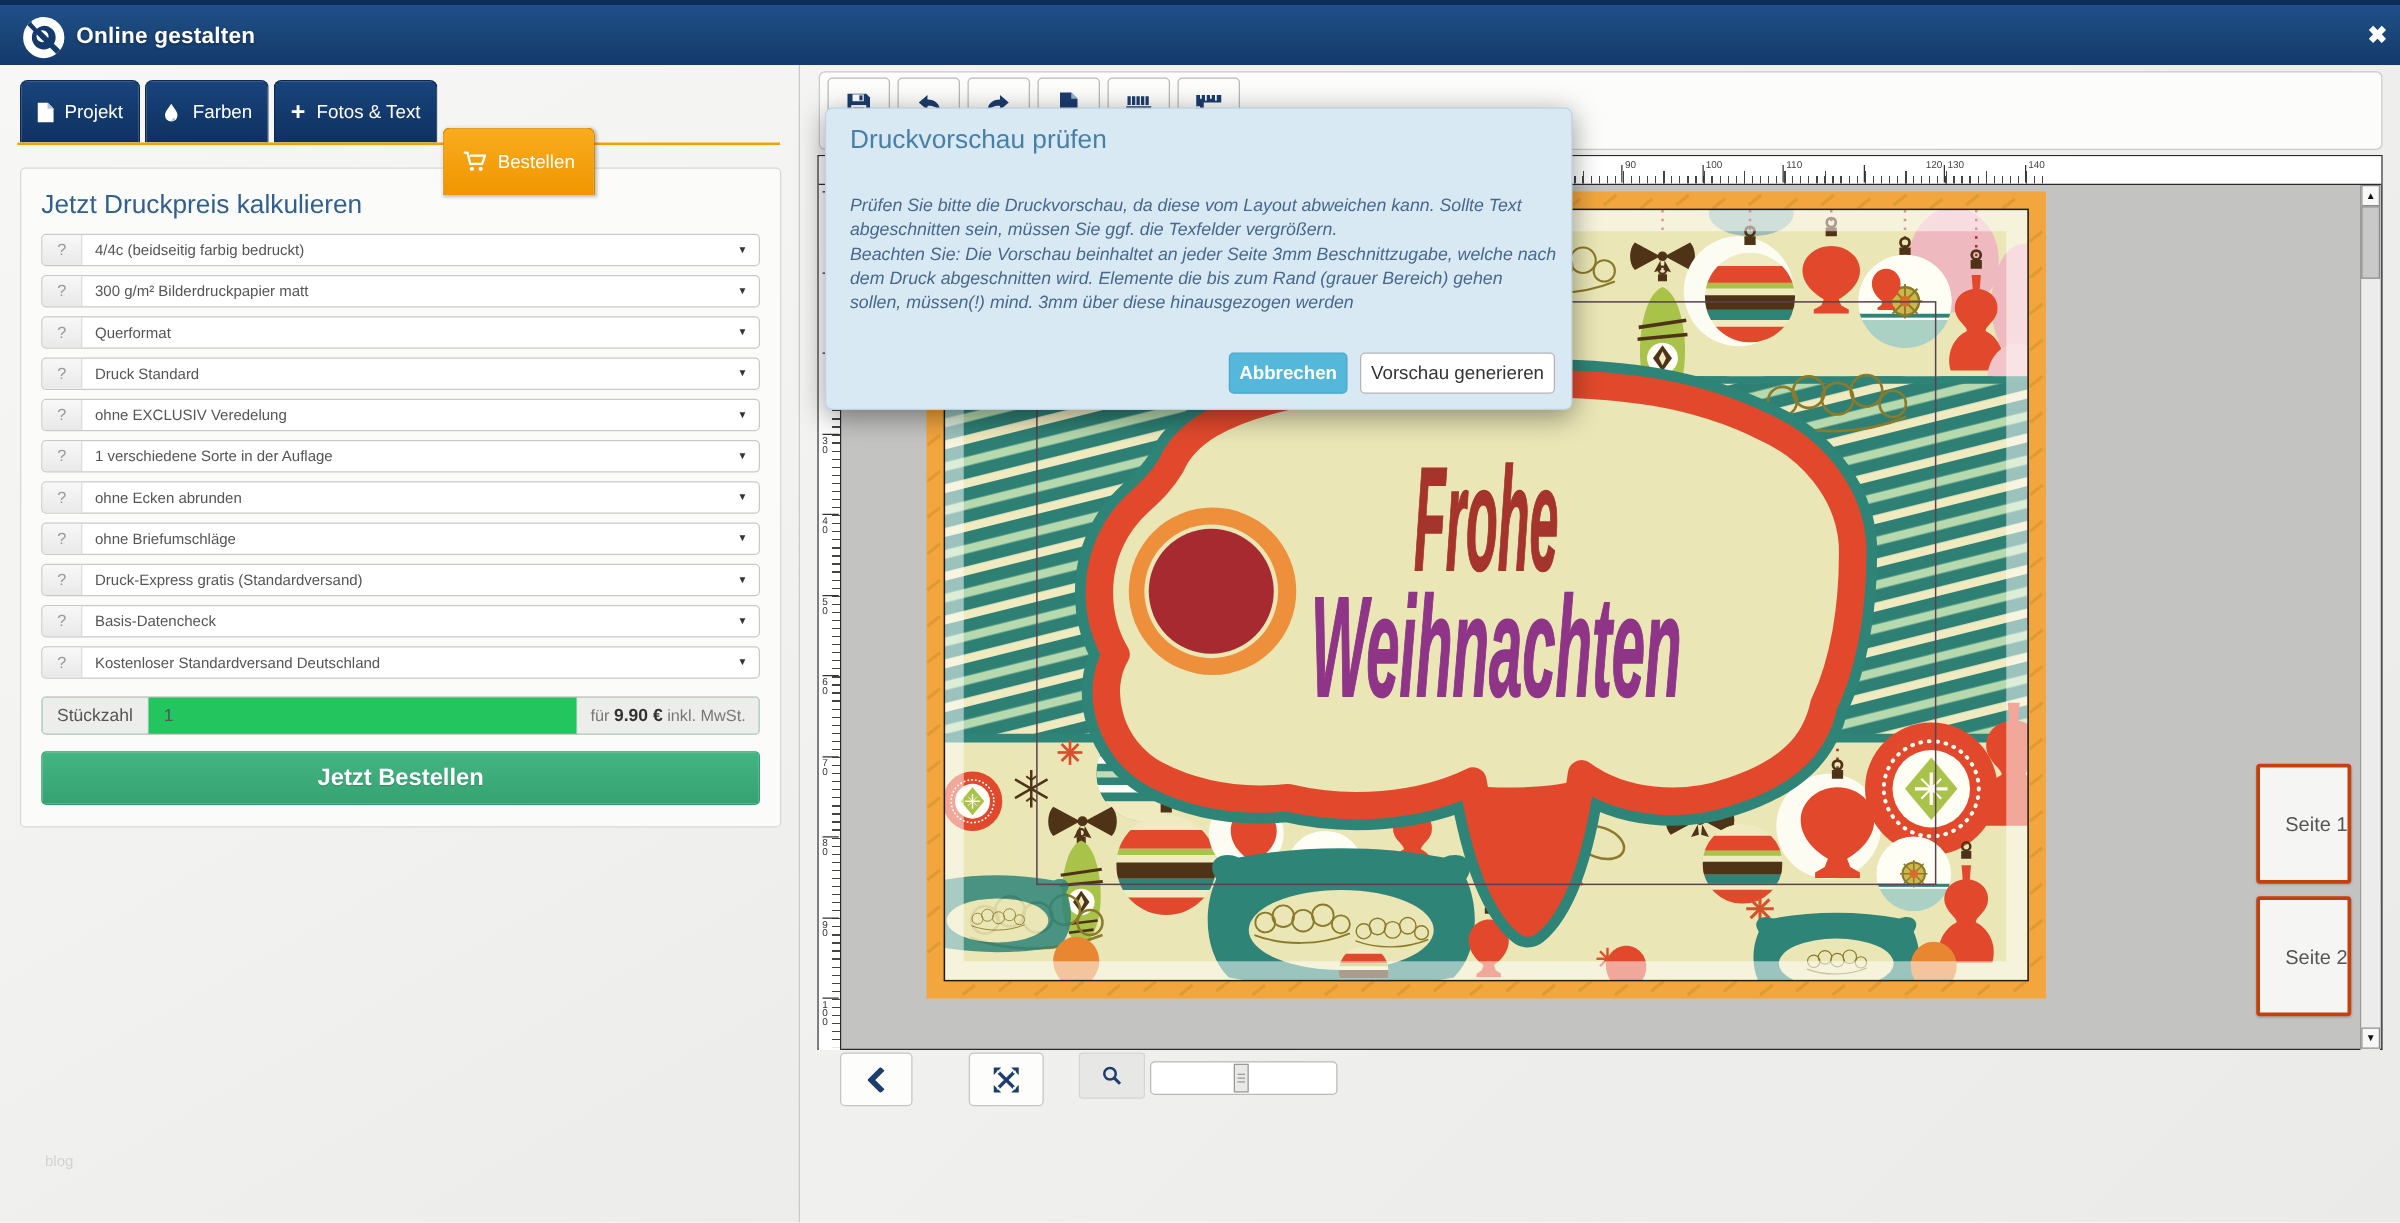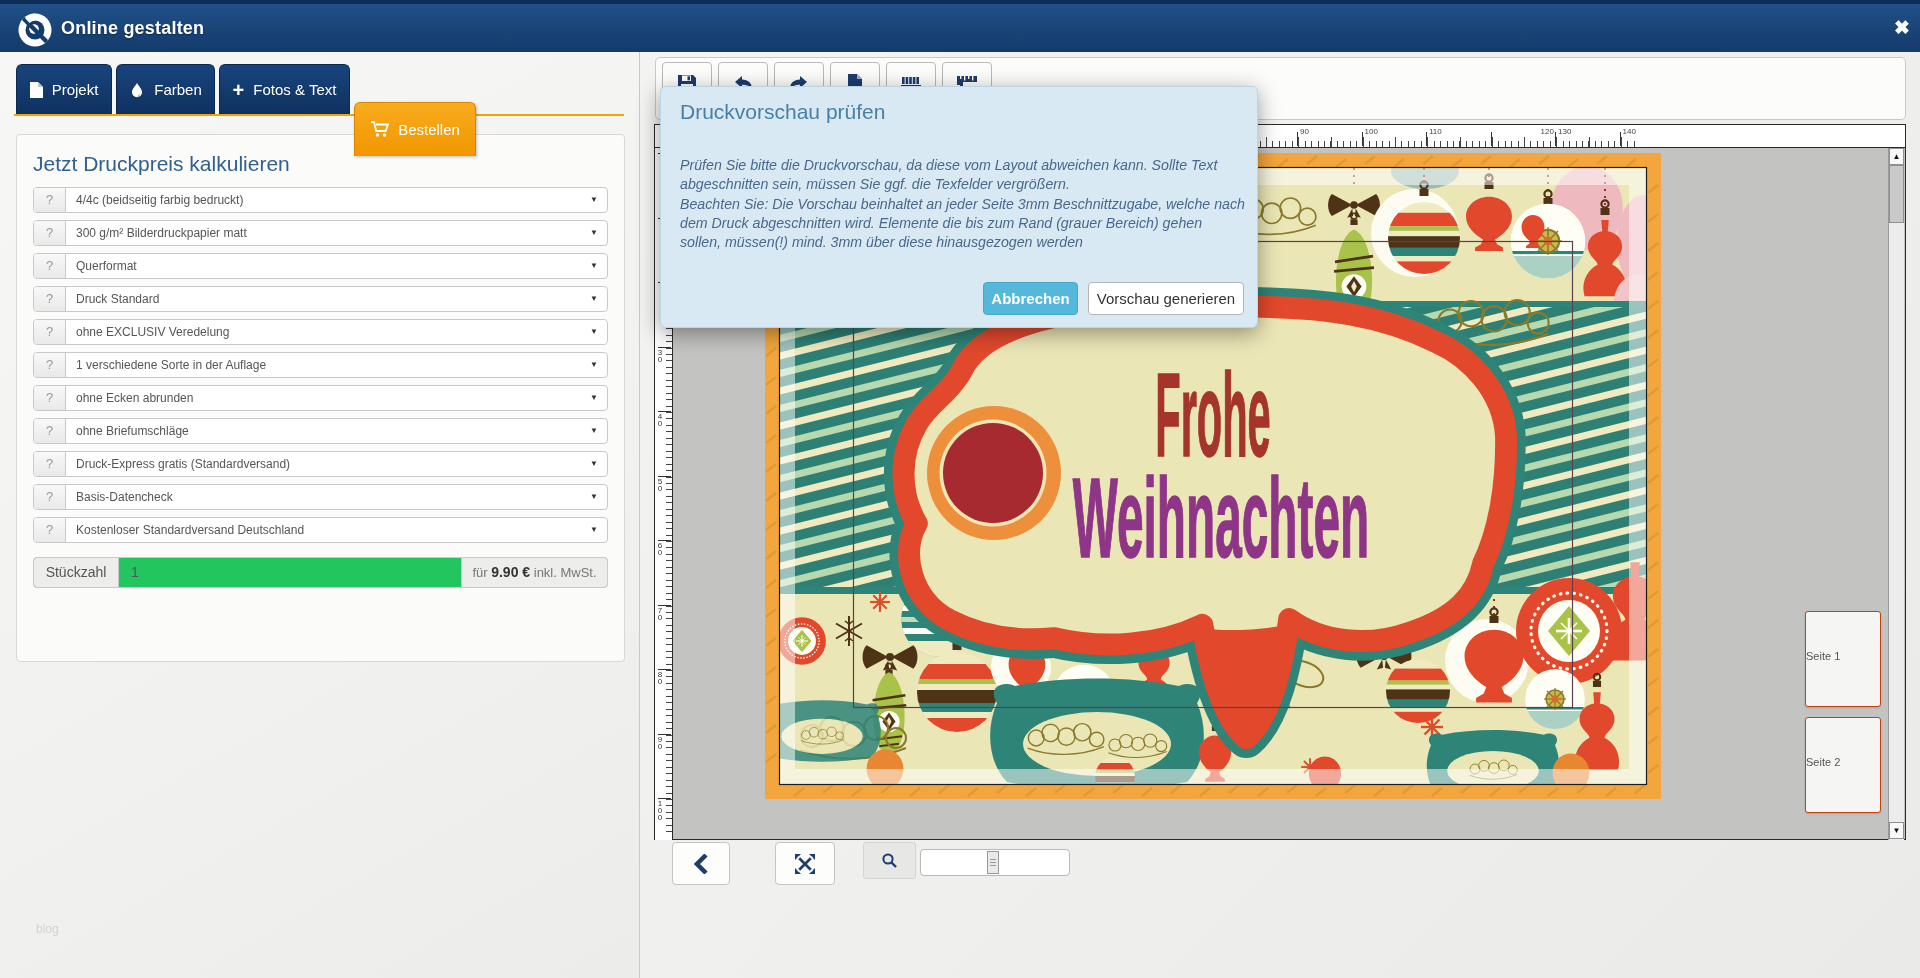--- a/index.html
+++ b/index.html
@@ -137,20 +137,21 @@
     <div class="row" style="top:382px;">
         <span class="q">?</span>
         <span class="t">Kostenloser Standardversand Deutschland</span>
         <span class="a">▼</span>
       </div>
     <div id="qtyrow">
       <span class="lab">Stückzahl</span>
         <span class="val">1</span>
       <span class="price">für <b>9.90 €</b> inkl. MwSt.</span>
     </div>
+    <div id="orderbtn">Jetzt Bestellen</div>
   </div>
   <div id="blog">blog</div>
 </div>
 <div id="divider"></div>
 <style>
 #toolbar { position:absolute; left:655px; top:57px; width:1251px; height:63px; background:#fcfcfb;
   border:1px solid #c9c9c7; border-radius:5px; }
 .tbtn { position:absolute; top:4px; width:50px; height:44px; background:#fdfdfc; border:1px solid #b9b9b7;
   border-radius:4px; display:flex; align-items:center; justify-content:center; }
 #canvasbox { position:absolute; left:654px; top:124px; width:1252px; height:716px; border:1px solid #2a2a2a;
@@ -164,21 +165,21 @@
   -webkit-mask:linear-gradient(#0000 0 12px,#000 12px); mask:linear-gradient(#0000 0 12px,#000 12px); }
 .hmaj { position:absolute; top:8px; width:1px; height:14px; background:#333; }
 .hlab { position:absolute; top:3px; font-size:8px; color:#444; }
 #vruler { position:absolute; left:0; top:23px; width:18px; height:692px; background:#fff; border-right:1px solid #2a2a2a; }
 #vticks { position:absolute; left:0; top:6px; width:17px; height:684px;
   background:repeating-linear-gradient(180deg,#444 0px,#444 1px,transparent 1px,transparent 6.45px);
   -webkit-mask:linear-gradient(90deg,#0000 0 11px,#000 11px); mask:linear-gradient(90deg,#0000 0 11px,#000 11px);}
 .vmaj { position:absolute; left:4px; width:13px; height:1px; background:#333; }
 .vlab { position:absolute; left:2px; font-size:8px; color:#333; line-height:7px; text-align:center; width:8px;}
 #pgbtn1,#pgbtn2 { position:absolute; left:1150px; width:76px; height:96px; background:#f5f5f4;
-  border:1px solid #c2410c; border-radius:3px; font-size:11px; color:#555; text-align:left; padding-top:38px;
+  border:3px solid #c2410c; border-radius:3px; font-size:16px; color:#555; text-align:right; padding-top:38px;
   box-shadow:0 1px 2px rgba(0,0,0,.15);}
 #vsb { position:absolute; left:1233px; top:23px; width:16px; height:692px; background:#ececec; border-left:1px solid #9a9a9a; }
 .sbtn { position:absolute; left:0px; width:15px; height:17px; background:#f8f8f8; border:1px solid #8f8f8f;
   font-size:8px; color:#111; text-align:center; line-height:15px;}
 #sthumb { position:absolute; left:0px; top:17px; width:15px; height:58px; background:#c9c9c9; border:1px solid #8f8f8f; }
 #bottombar { position:absolute; left:640px; top:841px; width:1280px; height:60px; }
 .bbtn { position:absolute; background:#fdfdfc; border:1px solid #c4c4c2; border-radius:4px;
   display:flex; align-items:center; justify-content:center; }
 #zoomslider { position:absolute; left:280px; top:8px; width:150px; height:27px; background:#fff; border:1px solid #b9b9b7; border-radius:4px;}
 #zoomhandle { position:absolute; left:66px; top:1px; width:12px; height:23px; background:#e9e9e7; border:1px solid #999;
@@ -249,21 +250,21 @@
   </div>
 </div>
 <div id="canvasbox">
   <div id="vruler">
       <div id="vticks"></div>
     </div>
   <div id="hruler">
       <div id="hticks"></div>
       <div id="hticks2"></div>
     </div>
-  <div id="cardhost" style="position:absolute;left:110px;top:28px;width:896px;height:646px;"><svg width="896" height="646" viewBox="0 0 896 646">
+  <div id="cardhost" style="position:absolute;left:86px;top:28px;width:896px;height:646px;font-style:italic;"><svg width="896" height="646" viewBox="0 0 896 646">
 <defs>
 <pattern id="stp" width="60" height="34" patternUnits="userSpaceOnUse" patternTransform="rotate(-14)">
             <rect width="60" height="34" fill="#2e8075"></rect>
             <rect y="10" width="60" height="7" fill="#b7d9ae"></rect>
             <rect y="27" width="60" height="7" fill="#efeabf"></rect>
           </pattern>
 <clipPath id="design">
             <rect x="15" y="15" width="866" height="616"></rect>
           </clipPath>
 <clipPath id="cp40">

